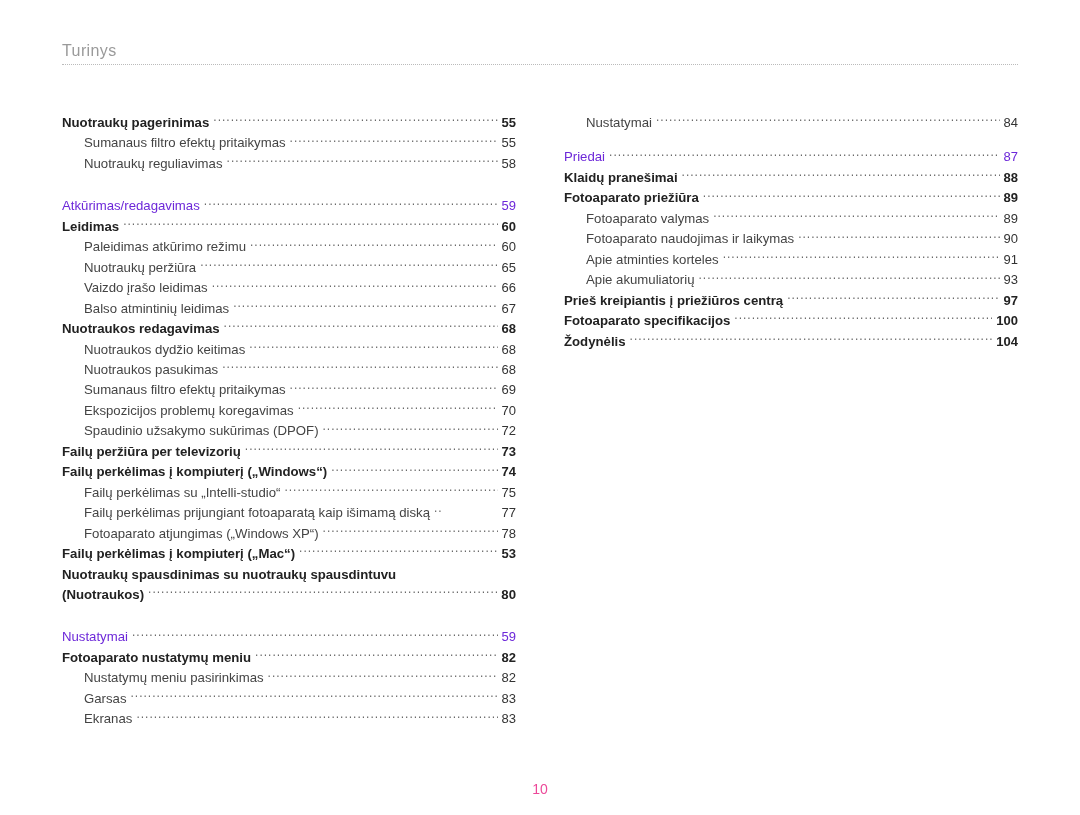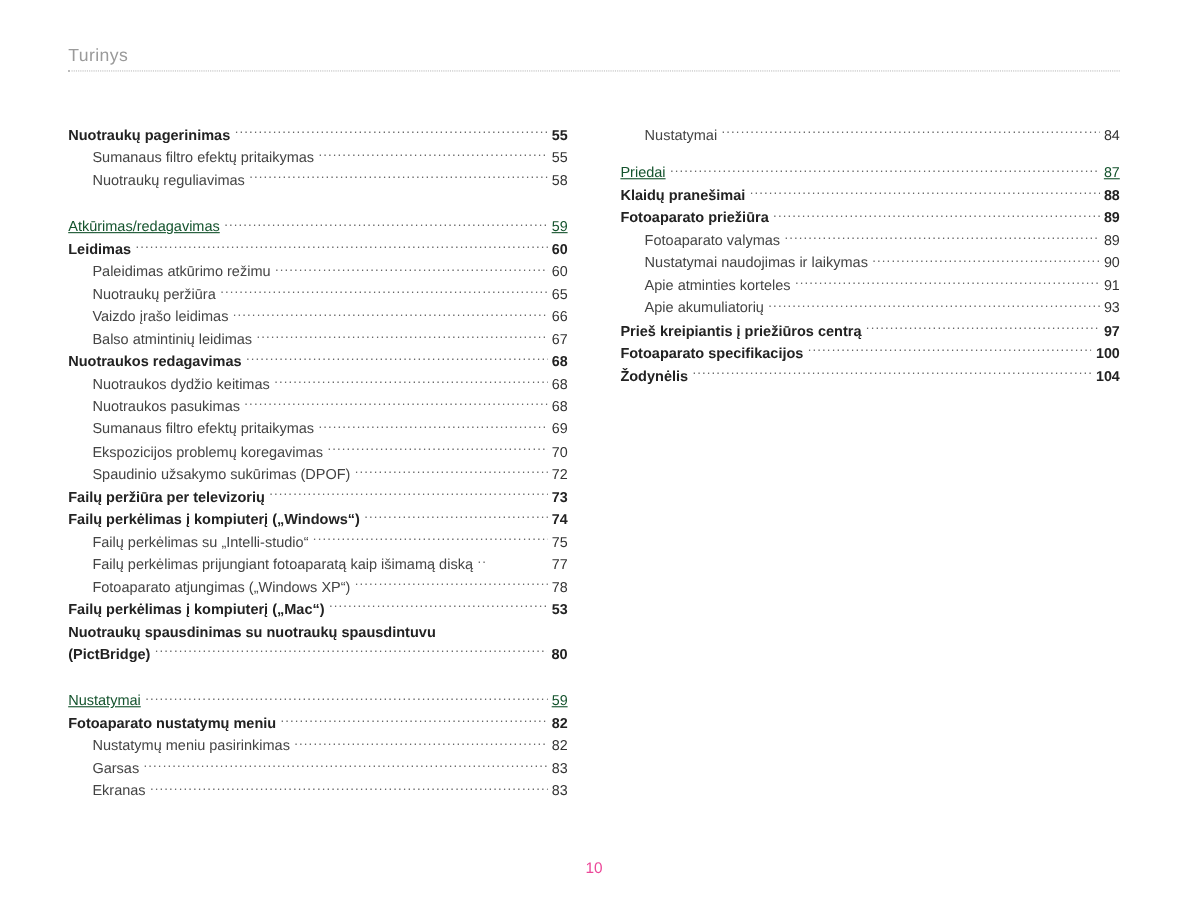--- a/index.html
+++ b/index.html
@@ -52,21 +52,21 @@
     letter-spacing: 1px;
     position: absolute;
     left: 0;
     bottom: 0;
   }
   .entry .page {
     flex: 0 0 auto;
     font-size: 13px;
   }
   .bold .label, .bold .page { font-weight: bold; color: #222; }
-  .section .label, .section .page { color: #14532d; text-decoration: underline; }
+  .section .label, .section .page { color: #6d28d9; }
   .sub { padding-left: 22px; }
   .sub .label { color: #444; font-weight: normal; }
   .gap-top { margin-top: 22px; }
   .gap-top-sm { margin-top: 14px; }
   .multiline {
     font-size: 13.2px;
     line-height: 1.55;
     font-weight: bold;
     color: #222;
   }
@@ -209,21 +209,21 @@
         <span class="page">78</span>
       </div>
       <div class="entry bold">
         <span class="label">Failų perkėlimas į kompiuterį („Mac“)</span>
         <span class="dots"></span>
         <span class="page">53</span>
       </div>
       <div class="multiline">
         <div>Nuotraukų spausdinimas su nuotraukų spausdintuvu</div>
         <div class="second">
-          <span>(PictBridge)</span>
+          <span>(Nuotraukos)</span>
           <span class="dots"></span>
           <span>80</span>
         </div>
       </div>
       <div class="gap-top"></div>
       <div class="entry section">
         <span class="label">Nustatymai</span>
         <span class="dots"></span>
         <span class="page">59</span>
       </div>
@@ -269,21 +269,21 @@
         <span class="label">Fotoaparato priežiūra</span>
         <span class="dots"></span>
         <span class="page">89</span>
       </div>
       <div class="entry sub">
         <span class="label">Fotoaparato valymas</span>
         <span class="dots"></span>
         <span class="page">89</span>
       </div>
       <div class="entry sub">
-        <span class="label">Nustatymai naudojimas ir laikymas</span>
+        <span class="label">Fotoaparato naudojimas ir laikymas</span>
         <span class="dots"></span>
         <span class="page">90</span>
       </div>
       <div class="entry sub">
         <span class="label">Apie atminties korteles</span>
         <span class="dots"></span>
         <span class="page">91</span>
       </div>
       <div class="entry sub">
         <span class="label">Apie akumuliatorių</span>

